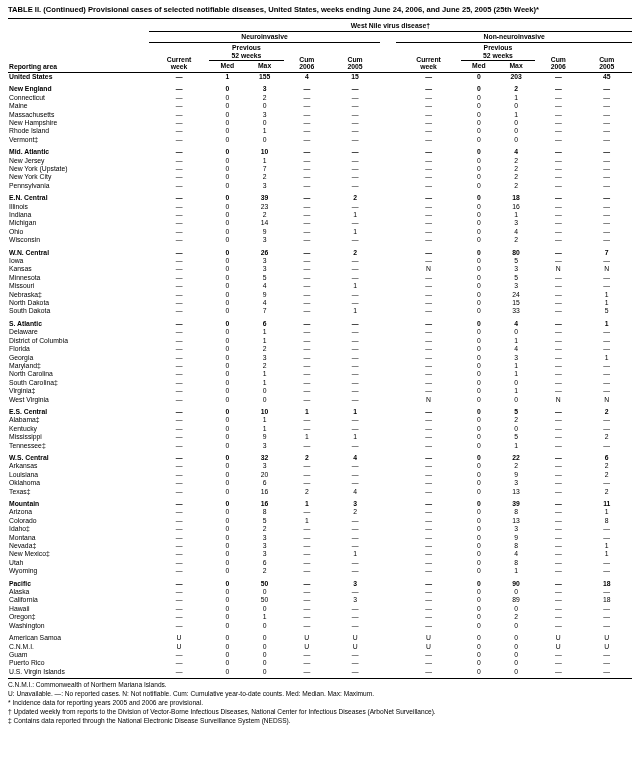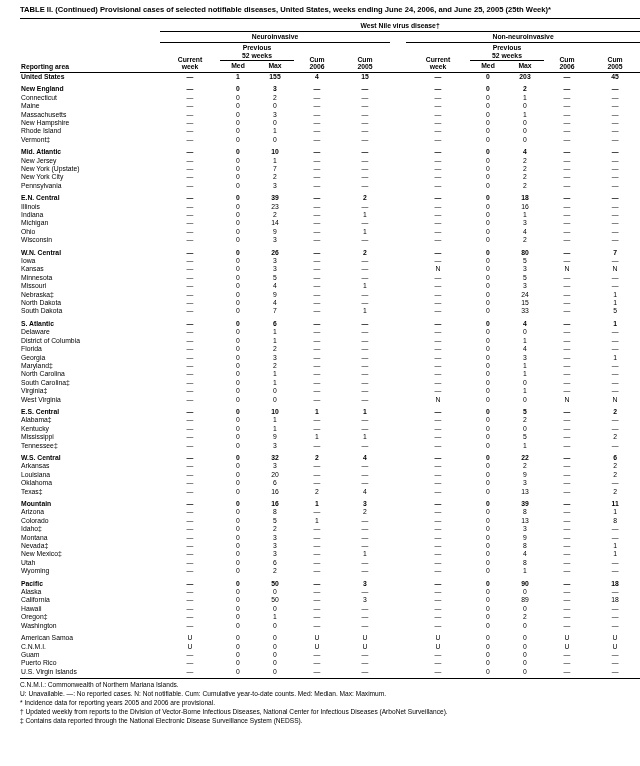--- a/index.html
+++ b/index.html
@@ -1,17 +1,17 @@
 <!DOCTYPE html>
 <html><head>
 <meta charset="utf-8">
 <style>
   html,body { margin:0; padding:0; background:#ffffff; }
   body { width:640px; min-height:766px; font-family:"Liberation Sans", sans-serif; color:#000; }
-  .page { padding:5px 8px 4px 20px; }
+  .page { padding:5px 8px 4px 8px; }
   .title { font-size:7.6px; font-weight:bold; line-height:1.3; margin-bottom:3px; }
   table { border-collapse:collapse; table-layout:fixed; width:100%; border-top:1.5px solid #000; }
   th { font-weight:bold; font-size:6.8px; line-height:1.12; padding:1px 0 1px 0; vertical-align:bottom; text-align:center; white-space:pre-line; }
   th.disease { padding-bottom:2px; padding-top:3px; }
   th.area-h { text-align:left; padding-left:1px; }
   .rule-b { border-bottom:1px solid #000; }
   td { font-size:6.8px; line-height:8.4px; padding:0 2px; text-align:center; white-space:nowrap; overflow:hidden; }
   td.area { text-align:left; padding-left:1px; }
   tr.bold td { font-weight:bold; }
   tr.gap td { padding-top:4px; }

